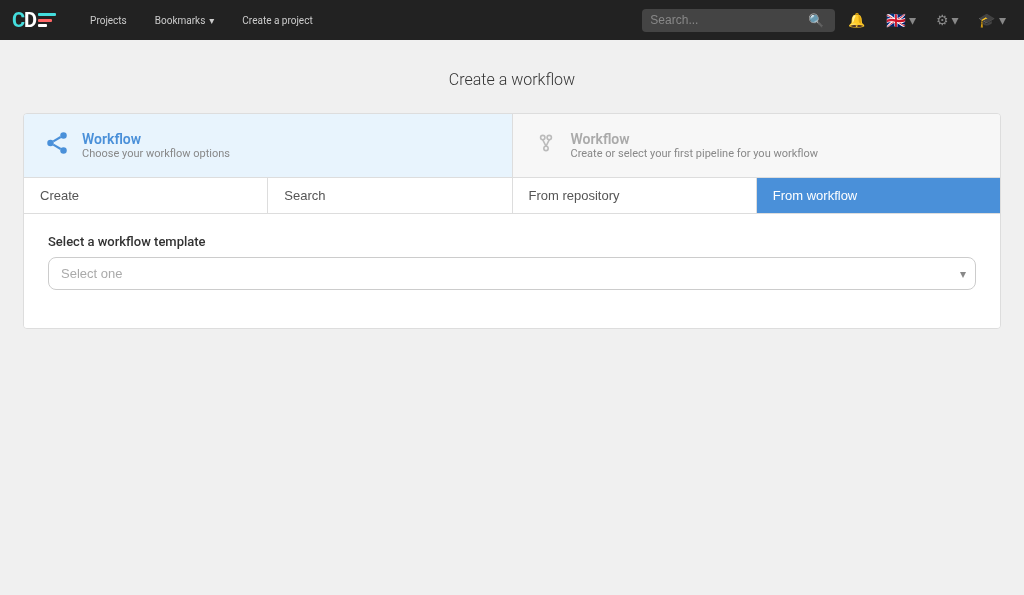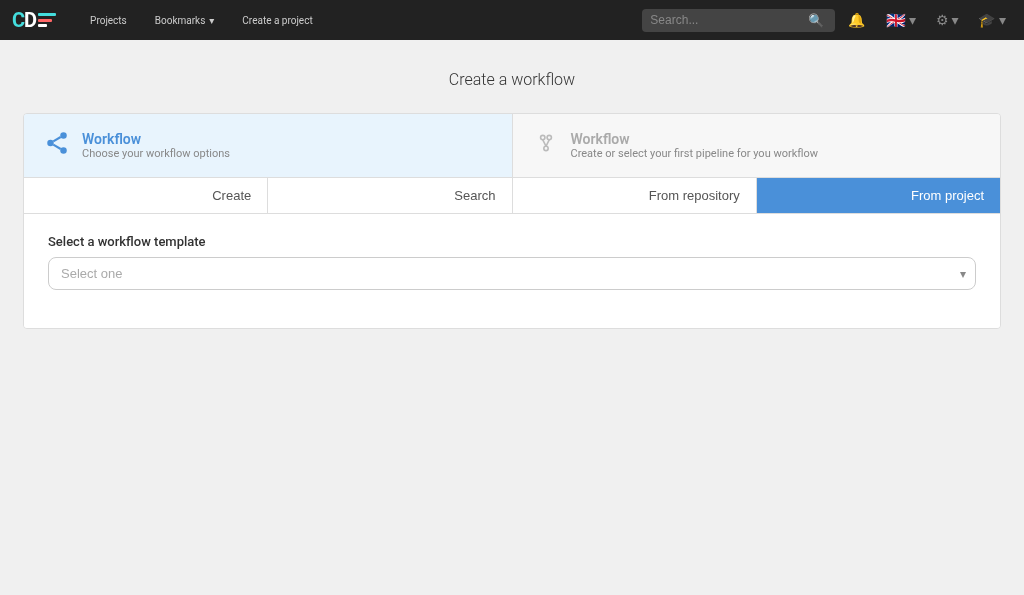--- a/index.html
+++ b/index.html
@@ -167,21 +167,21 @@
     
     .tabs-row {
       display: flex;
       background: #fff;
       border-bottom: 1px solid #ddd;
     }
 
     .tab {
       flex: 1;
       padding: 10px 16px;
-      text-align: right;
+      text-align: left;
       font-size: 13px;
       color: #555;
       cursor: pointer;
       border: none;
       background: none;
       border-right: 1px solid #ddd;
     }
     .tab:last-child { border-right: none; }
 
     .tab-active {
@@ -319,21 +319,21 @@
           <span class="step-name step-name-inactive">Workflow</span>
           <span class="step-desc">Create or select your first pipeline for you workflow</span>
         </div>
       </div>
     </div>
 
     <div class="tabs-row">
       <button class="tab">Create</button>
       <button class="tab">Search</button>
       <button class="tab">From repository</button>
-      <button class="tab tab-active">From project</button>
+      <button class="tab tab-active">From workflow</button>
     </div>
 
     <div class="tab-content">
       <div class="field-label">Select a workflow template</div>
       <div class="select-container">
         <select class="select-dropdown">
           <option value="">Select one</option>
         </select>
         <span class="select-arrow chevron-down"></span>
       </div>

